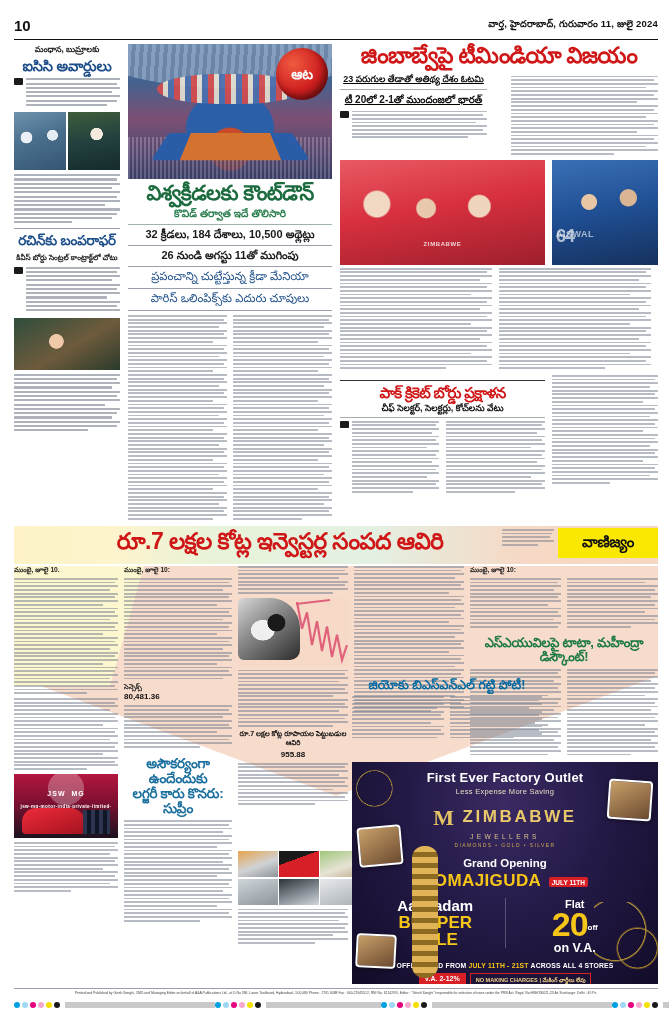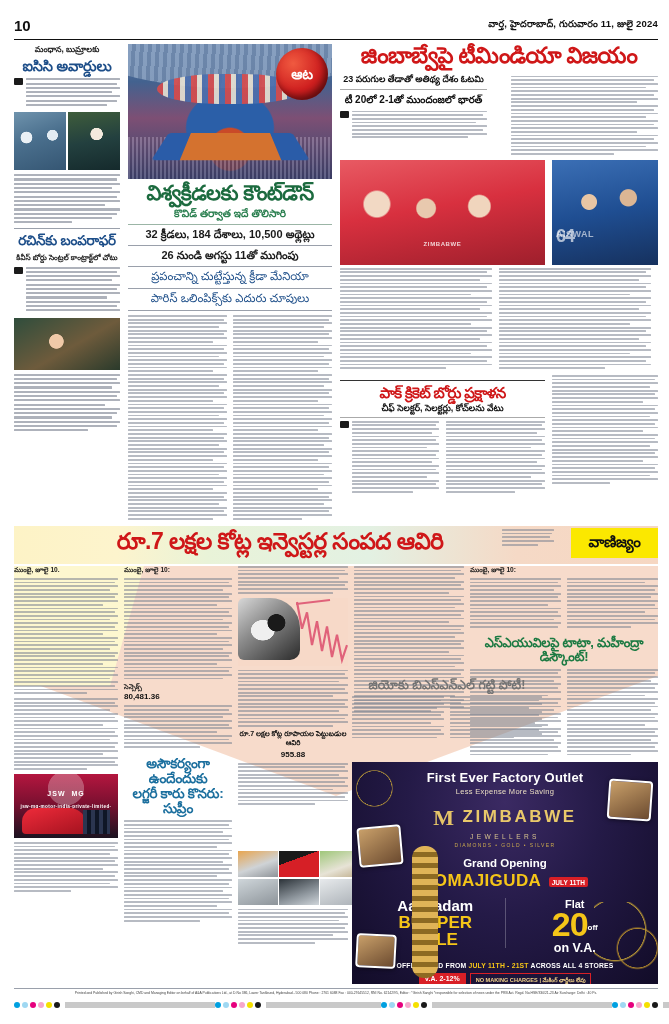--- a/index.html
+++ b/index.html
@@ -130,21 +130,21 @@
   .two-col { column-count:2; column-gap:6px; }
 
   
   .col-r { position:absolute; left:340px; top:44px; width:318px; }
   .hl-red {
     font-size:22.5px; font-weight:bold; color:#cf1718; text-align:center;
     line-height:1.05; letter-spacing:-.7px;
   }
   .hl-red.sm { font-size:15px; }
   .subline { font-size:9px; font-weight:bold; color:#111; text-align:center; }
-  .rcols { display:flex; gap:24px; margin-top:4px; }
+  .rcols { display:flex; gap:24px; margin-top:4px;text-decoration:underline; }
   .rcol { width:152px; }
   .p-zim {
     background:
       radial-gradient(circle at 18% 42%, #f2d9c4 0 7%, rgba(0,0,0,0) 8%),
       radial-gradient(circle at 42% 46%, #e8c9ae 0 7%, rgba(0,0,0,0) 8%),
       radial-gradient(circle at 68% 44%, #f0d5bd 0 7%, rgba(0,0,0,0) 8%),
       linear-gradient(170deg,#e85a63 0%,#d8303f 45%,#9e1f2c 100%);
   }
   .p-ind {
     background:
@@ -170,21 +170,21 @@
   .biz-bg {
     position:absolute; inset:0;
     background:linear-gradient(90deg,#fdf3c6 0%,#fdf4cd 16%,#e9f3d8 30%,#e3f1e3 55%,#f5d9c6 78%,#f6d7c2 100%);
   }
   .biz-title {
     position:absolute; left:46px; top:2px; width:440px;
     font-size:23px; font-weight:bold; color:#cf1718; text-align:center;
     letter-spacing:-.6px; line-height:1.15;
   }
   .vanijyam {
-    position:absolute; right:0; top:2px; width:87px; height:30px;
+    position:absolute; right:0; top:2px; width:100px; height:30px;
     background:#fbe800; display:flex; align-items:center; justify-content:center;
   }
   .vanijyam span { font-size:15px; font-weight:bold; color:#111; letter-spacing:-.4px; }
   .biz-side {
     position:absolute; right:104px; top:1px; width:52px; font-size:0;
   }
 
   
   .biz-body { position:absolute; left:14px; top:566px; width:644px; height:418px; }
   .peach-wedge {
@@ -194,21 +194,21 @@
     opacity:.95;
   }
   .cream-wedge {
     position:absolute; left:0; top:0; width:130px; height:120px;
     background:#fdf7cf;
     clip-path: polygon(0 0, 130px 0, 96px 120px, 0 120px);
   }
   .bcol { position:absolute; }
   .hl-teal { font-size:13.5px; font-weight:bold; color:#1b6f9e; line-height:1.12; letter-spacing:-.3px;}
   .hl-green2 { font-size:13px; font-weight:bold; color:#1c7a42; line-height:1.12; letter-spacing:-.3px;}
-  .hl-dark { font-size:12.5px; font-weight:bold; color:#737373; line-height:1.12; }
+  .hl-dark { font-size:12.5px; font-weight:bold; color:#0369a1; line-height:1.12; }
   .lbl-dark { font-size:6.6px; font-weight:bold; color:#1b1b1b; }
 
   .pink-hd {
     background:#e8236f; color:#fff; font-size:11.5px; font-weight:bold;
     text-align:center; padding:4px 2px; line-height:1.15; letter-spacing:-.3px;
   }
 
   
   .bear-box { position:relative; width:100px; height:62px; overflow:hidden; background:#f7d9c8;}
   .bear-img {

